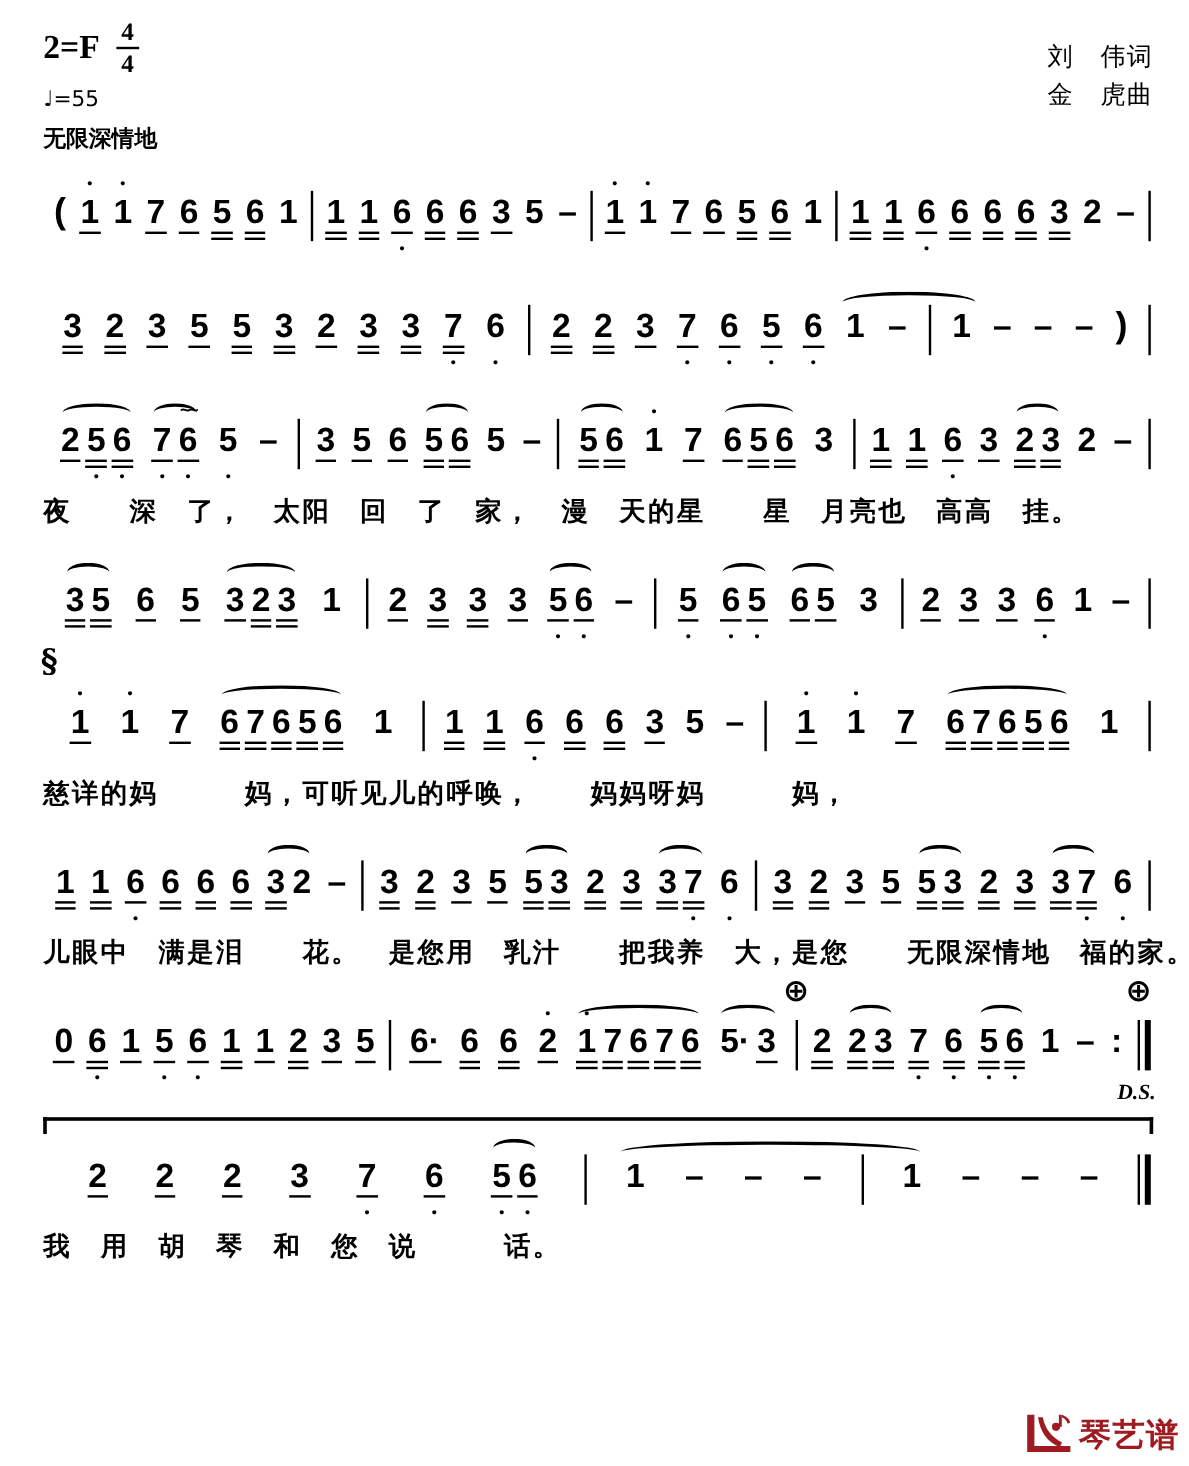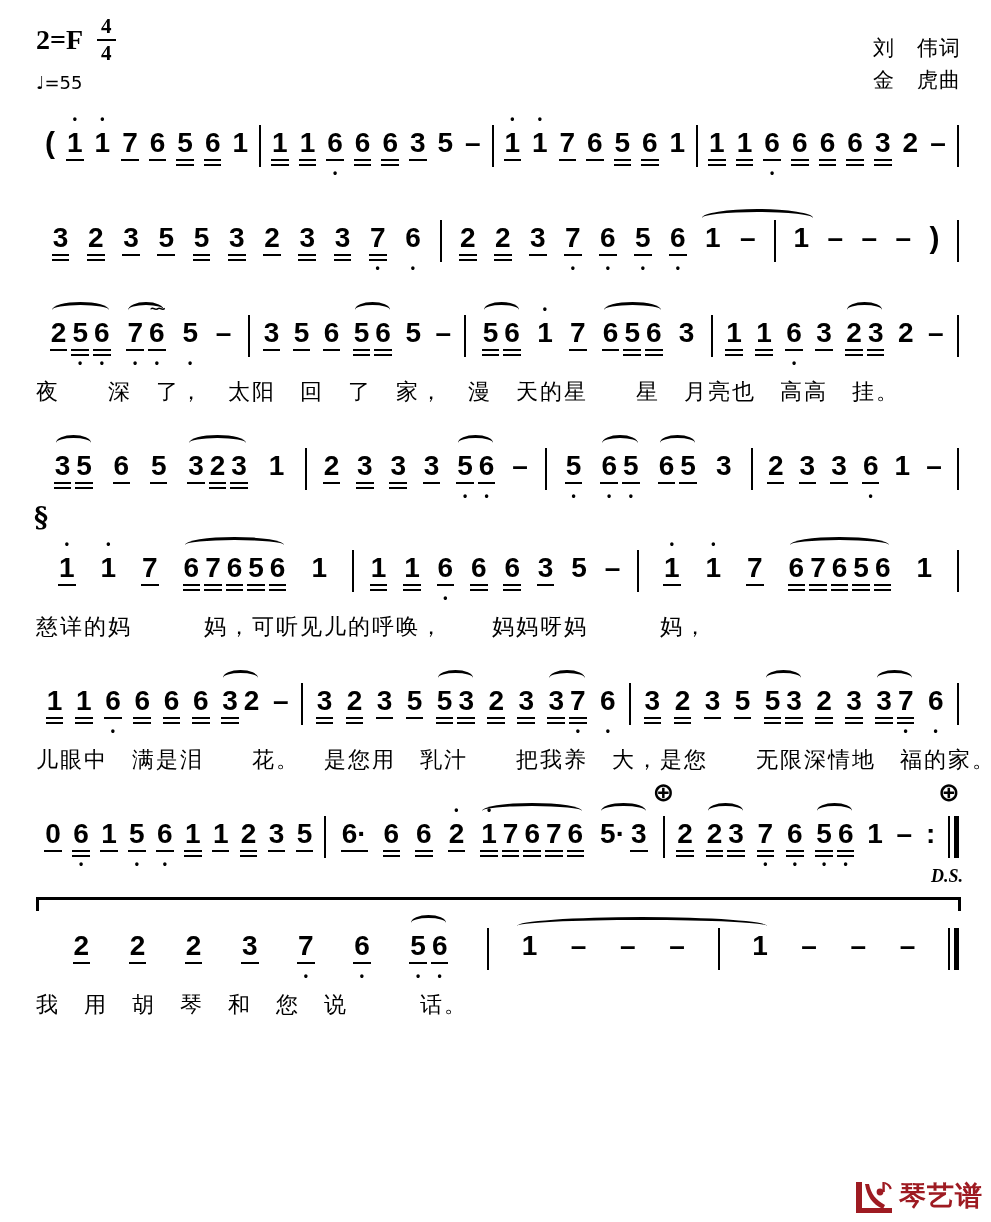--- a/index.html
+++ b/index.html
@@ -36,26 +36,26 @@
   .nbelow{height:12px;font-size:12px;line-height:12px;margin-top:9px;font-weight:bold;}
   .slurgrp{display:inline-flex;position:relative;}
   .slurgrp::before{content:"";position:absolute;top:1px;left:4px;right:4px;height:13px;border-top:3px solid #000;border-radius:100% 100% 0 0;}
   .bar{width:0;border-left:2.5px solid #000;height:42px;margin:14px 2px 0;position:relative;flex:none;}
   .bar.final{width:9px;border-left:2.5px solid #000;}
   .bar.final::after{content:"";position:absolute;top:0;right:0;width:5px;height:100%;background:#000;}
   .coda{position:absolute;top:-37px;left:-12px;font-size:26px;font-weight:bold;line-height:1;font-family:"DejaVu Sans",sans-serif;}
   .tie{position:absolute;top:3px;height:15px;border-top:3px solid #000;border-radius:100% 100% 0 0;}
   .segno{position:absolute;top:-34px;left:-2px;font-size:27px;font-weight:bold;font-family:"DejaVu Serif",serif;}
   .ds{position:absolute;right:-2px;top:64px;font-size:18px;font-weight:bold;font-style:italic;font-family:"Liberation Serif","DejaVu Serif",serif;}
-  .lyrics{font-size:22px;font-weight:normal;letter-spacing:2px;margin-top:8px;white-space:pre;}
+  .lyrics{font-size:22px;font-weight:bold;letter-spacing:2px;margin-top:8px;white-space:pre;}
   .bracket{height:11px;border:3px solid #000;border-bottom:none;margin-bottom:3px;}
   .section-label{font-size:19px;font-weight:bold;margin:0 0 10px 10px;}
 
   
-  .logo{position:absolute;right:8px;bottom:8px;display:flex;align-items:flex-end;gap:5px;}
+  .logo{position:absolute;right:8px;bottom:8px;display:flex;align-items:flex-start;gap:5px;}
   .logo-text{font-size:27px;font-weight:bold;letter-spacing:1px;}
 </style>
 </head>
 <body>
 
 <div class="page">
 
 
   <div class="meta">
     <div>
@@ -67,20 +67,21 @@
         </span>
       </div>
       <div class="tempo"><span>♩</span><span>=55</span></div>
     </div>
     <div class="credits">
       <div>刘　伟词</div>
       <div>金　虎曲</div>
     </div>
   </div>
 
+  <div class="expression">无限深情地</div>
 
   <div id="music">
       <div class="system">
         <div class="notes-row">
           <div class="measure" style="flex-grow: 8;">
             <div class="note" style="display: inline-flex;">
               <div class="nabove"></div>
               <div class="ndigit paren">(</div>
               <div class="nbelow"></div>
             </div>

